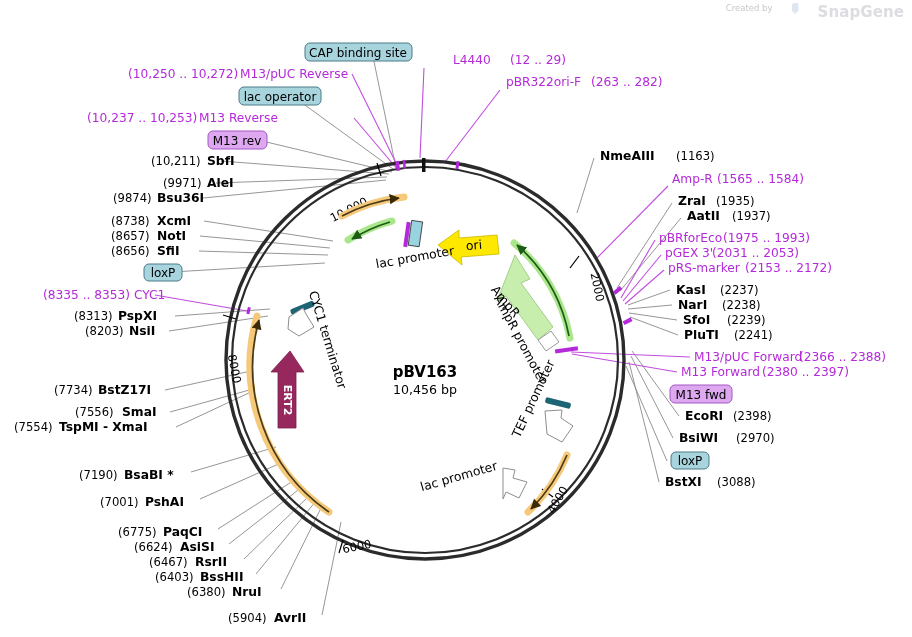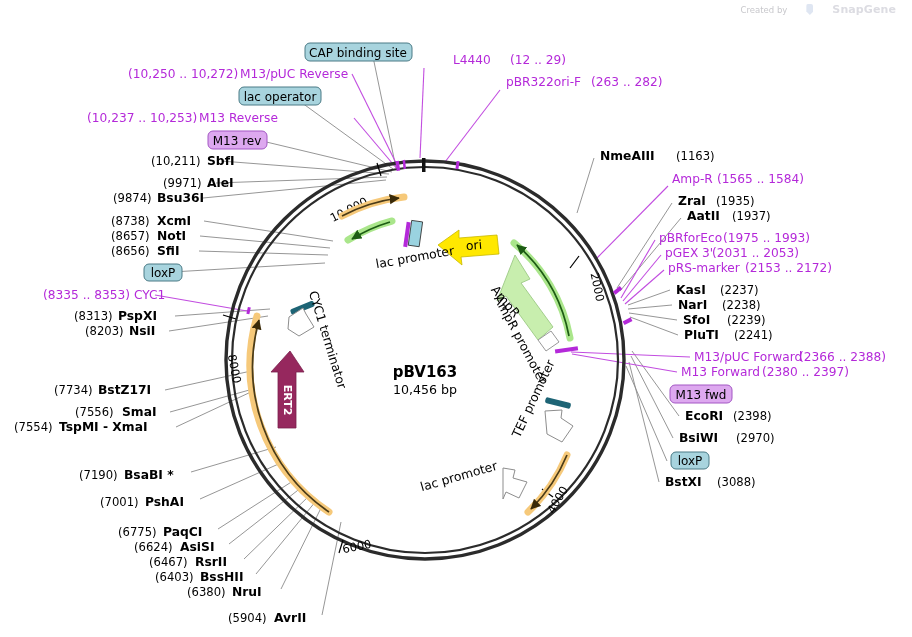--- a/index.html
+++ b/index.html
@@ -2,23 +2,23 @@
 <html><head>
 <meta charset="utf-8">
 <style>
   html,body{margin:0;padding:0;}
   body{
     width:912px;height:637px;background:#ffffff;position:relative;overflow:hidden;
     font-family:"DejaVu Sans","Liberation Sans",sans-serif;
     -webkit-font-smoothing:antialiased;
   }
   #map{position:absolute;left:0;top:0;width:912px;height:637px;}
-  .wm{position:absolute;right:16px;top:3px;display:flex;align-items:center;gap:19px;
+  .wm{position:absolute;right:8px;top:3px;display:flex;gap:19px;
       font-size:8.5px;color:#c8c8cc;font-family:"DejaVu Sans","Liberation Sans",sans-serif;}
-  .wm .brand{font-size:11px;font-weight:bold;color:#dcdce2;letter-spacing:.1px;}
+  .wm .brand{font-size:15px;font-weight:bold;color:#dcdce2;letter-spacing:.1px;}
   .wm .logo{width:7px;height:11px;background:#dfe6f2;border-radius:2px 2px 0 0;
       clip-path:polygon(0 0,100% 0,100% 68%,50% 100%,0 68%);}
   text{dominant-baseline:middle;}
   .lbl-enz{font-size:12.3px;font-weight:bold;fill:#000;font-family:"DejaVu Sans","Liberation Sans",sans-serif;}
   .lbl-pos{font-size:11.6px;fill:#000;font-family:"DejaVu Sans","Liberation Sans",sans-serif;}
   .lbl-prim{font-size:12.2px;fill:#b429d9;font-family:"DejaVu Sans","Liberation Sans",sans-serif;}
   .lbl-feat{font-size:12.4px;fill:#000;font-family:"DejaVu Sans","Liberation Sans",sans-serif;}
   .lbl-tick{font-size:11.5px;fill:#000;font-family:"DejaVu Sans","Liberation Sans",sans-serif;}
   .lbl-title{font-size:15px;font-weight:bold;fill:#000;}
   .lbl-sub{font-size:12.6px;fill:#000;}

